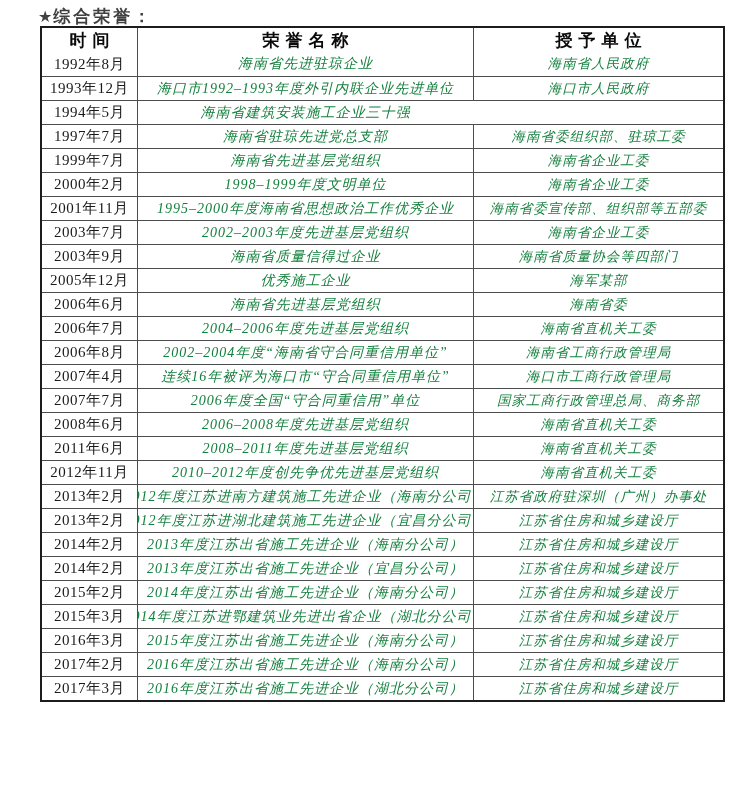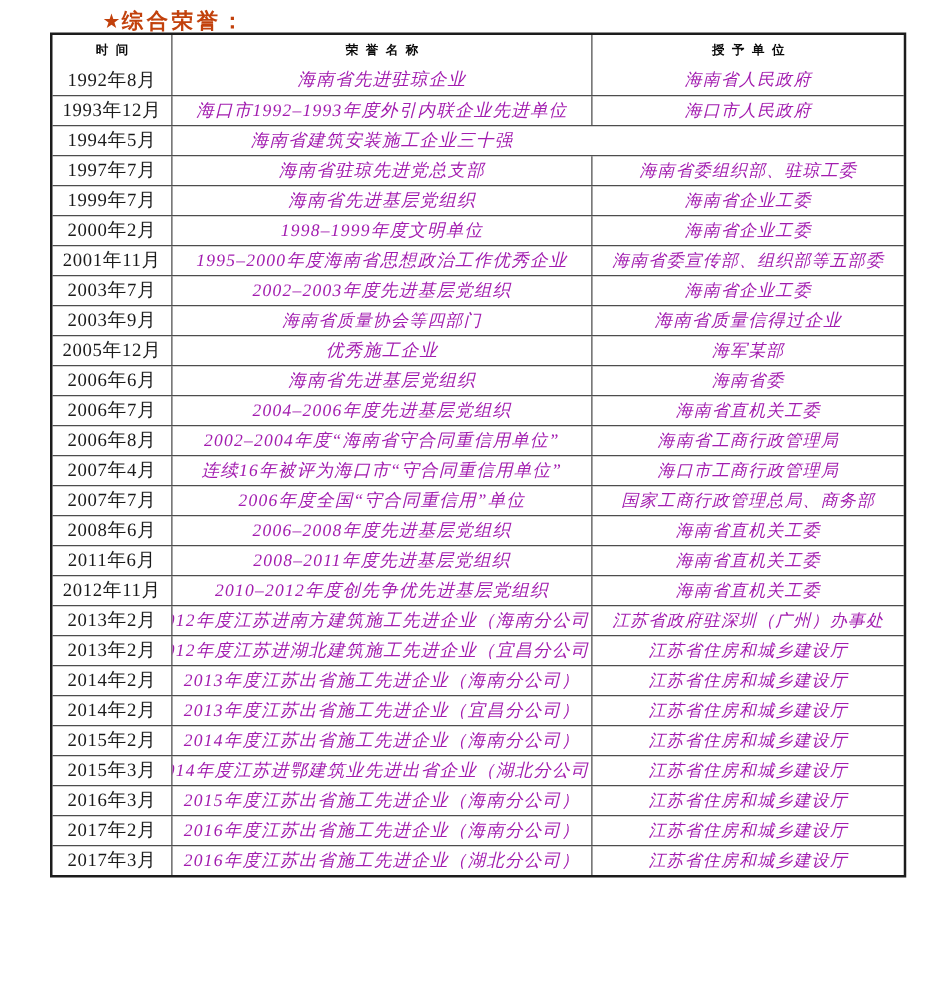--- a/index.html
+++ b/index.html
@@ -16,24 +16,23 @@
     background: #ffffff;
     overflow: hidden;
   }
   .doc-title {
     position: absolute;
     left: 38px;
     top: 5px;
     font-size: 17px;
     font-weight: bold;
     letter-spacing: 3px;
-    color: #c2410c;
+    color: #404040;
     font-family: "Liberation Sans", "DejaVu Sans", sans-serif;
     white-space: nowrap;
-    margin-left: 44px;
   }
   .doc-title .star {
     letter-spacing: 1px;
     font-size: 16px;
   }
   .honor-table {
     position: absolute;
     left: 40px;
     top: 26px;
     width: 685px;
@@ -55,37 +54,37 @@
     justify-content: center;
     border-left: 1px solid #4d4d4d;
     box-sizing: border-box;
     overflow: hidden;
     white-space: nowrap;
     text-align: center;
   }
   .td:first-child { border-left: none; }
   .th {
     font-weight: bold;
-    font-size: 10px;
+    font-size: 17px;
     letter-spacing: 6px;
     padding-left: 6px; 
     color: #0a0a0a;
     font-family: Liberation Serif, serif;
   }
   .col-time {
     font-size: 15px;
     letter-spacing: 0.5px;
     color: #1a1a1a;
     text-align: right;
   }
   .col-honor, .col-unit {
     font-style: italic;           
     font-size: 13.5px;
     letter-spacing: 1px;
-    color: #a21caf;
+    color: #15803d;
   }
   .col-honor { font-size: 14px; }
 </style>
 </head>
 <body>
 
 <div class="page">
 
   <div class="doc-title">
     <span class="star">★</span><span>综合荣誉：</span>
@@ -142,22 +141,22 @@
 
 
   <div class="tr">
     <div class="td col-time">2003年7月</div>
     <div class="td col-honor">2002–2003年度先进基层党组织</div>
     <div class="td col-unit">海南省企业工委</div>
   </div>
 
   <div class="tr">
     <div class="td col-time">2003年9月</div>
+    <div class="td col-honor">海南省质量信得过企业</div>
     <div class="td col-unit">海南省质量协会等四部门</div>
-    <div class="td col-honor">海南省质量信得过企业</div>
   </div>
 
   <div class="tr">
     <div class="td col-time">2005年12月</div>
     <div class="td col-honor">优秀施工企业</div>
     <div class="td col-unit">海军某部</div>
   </div>
 
   <div class="tr">
     <div class="td col-time">2006年6月</div>

